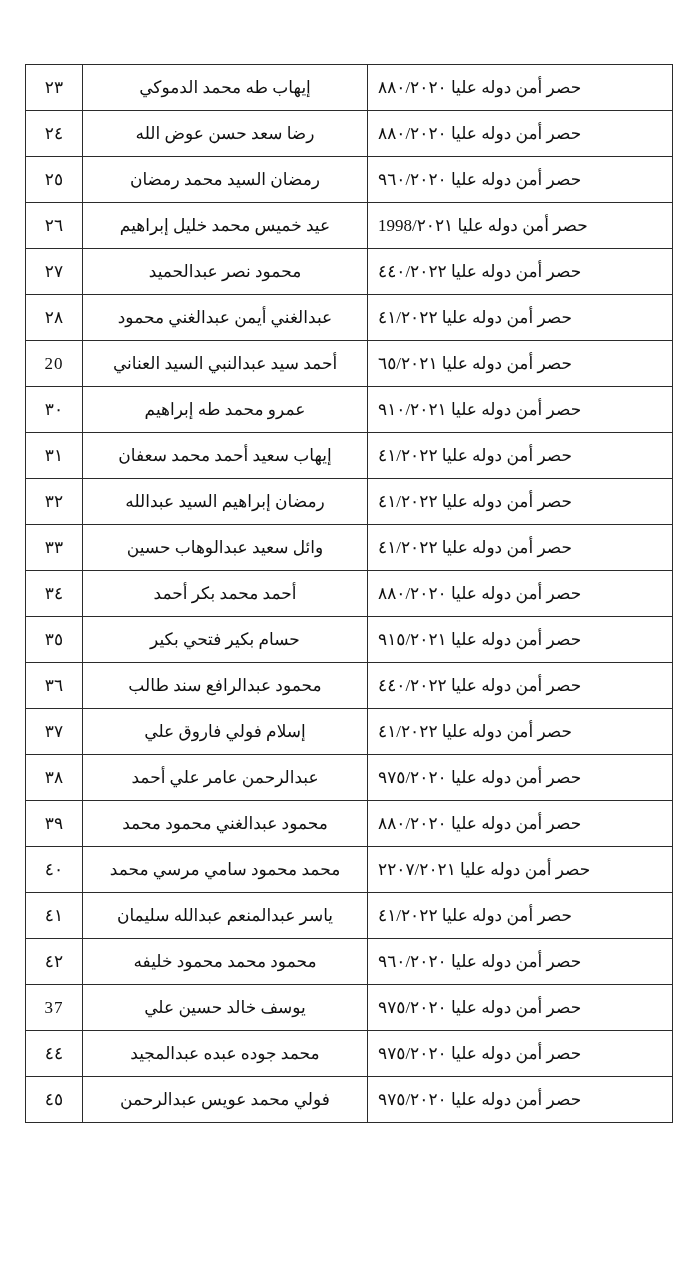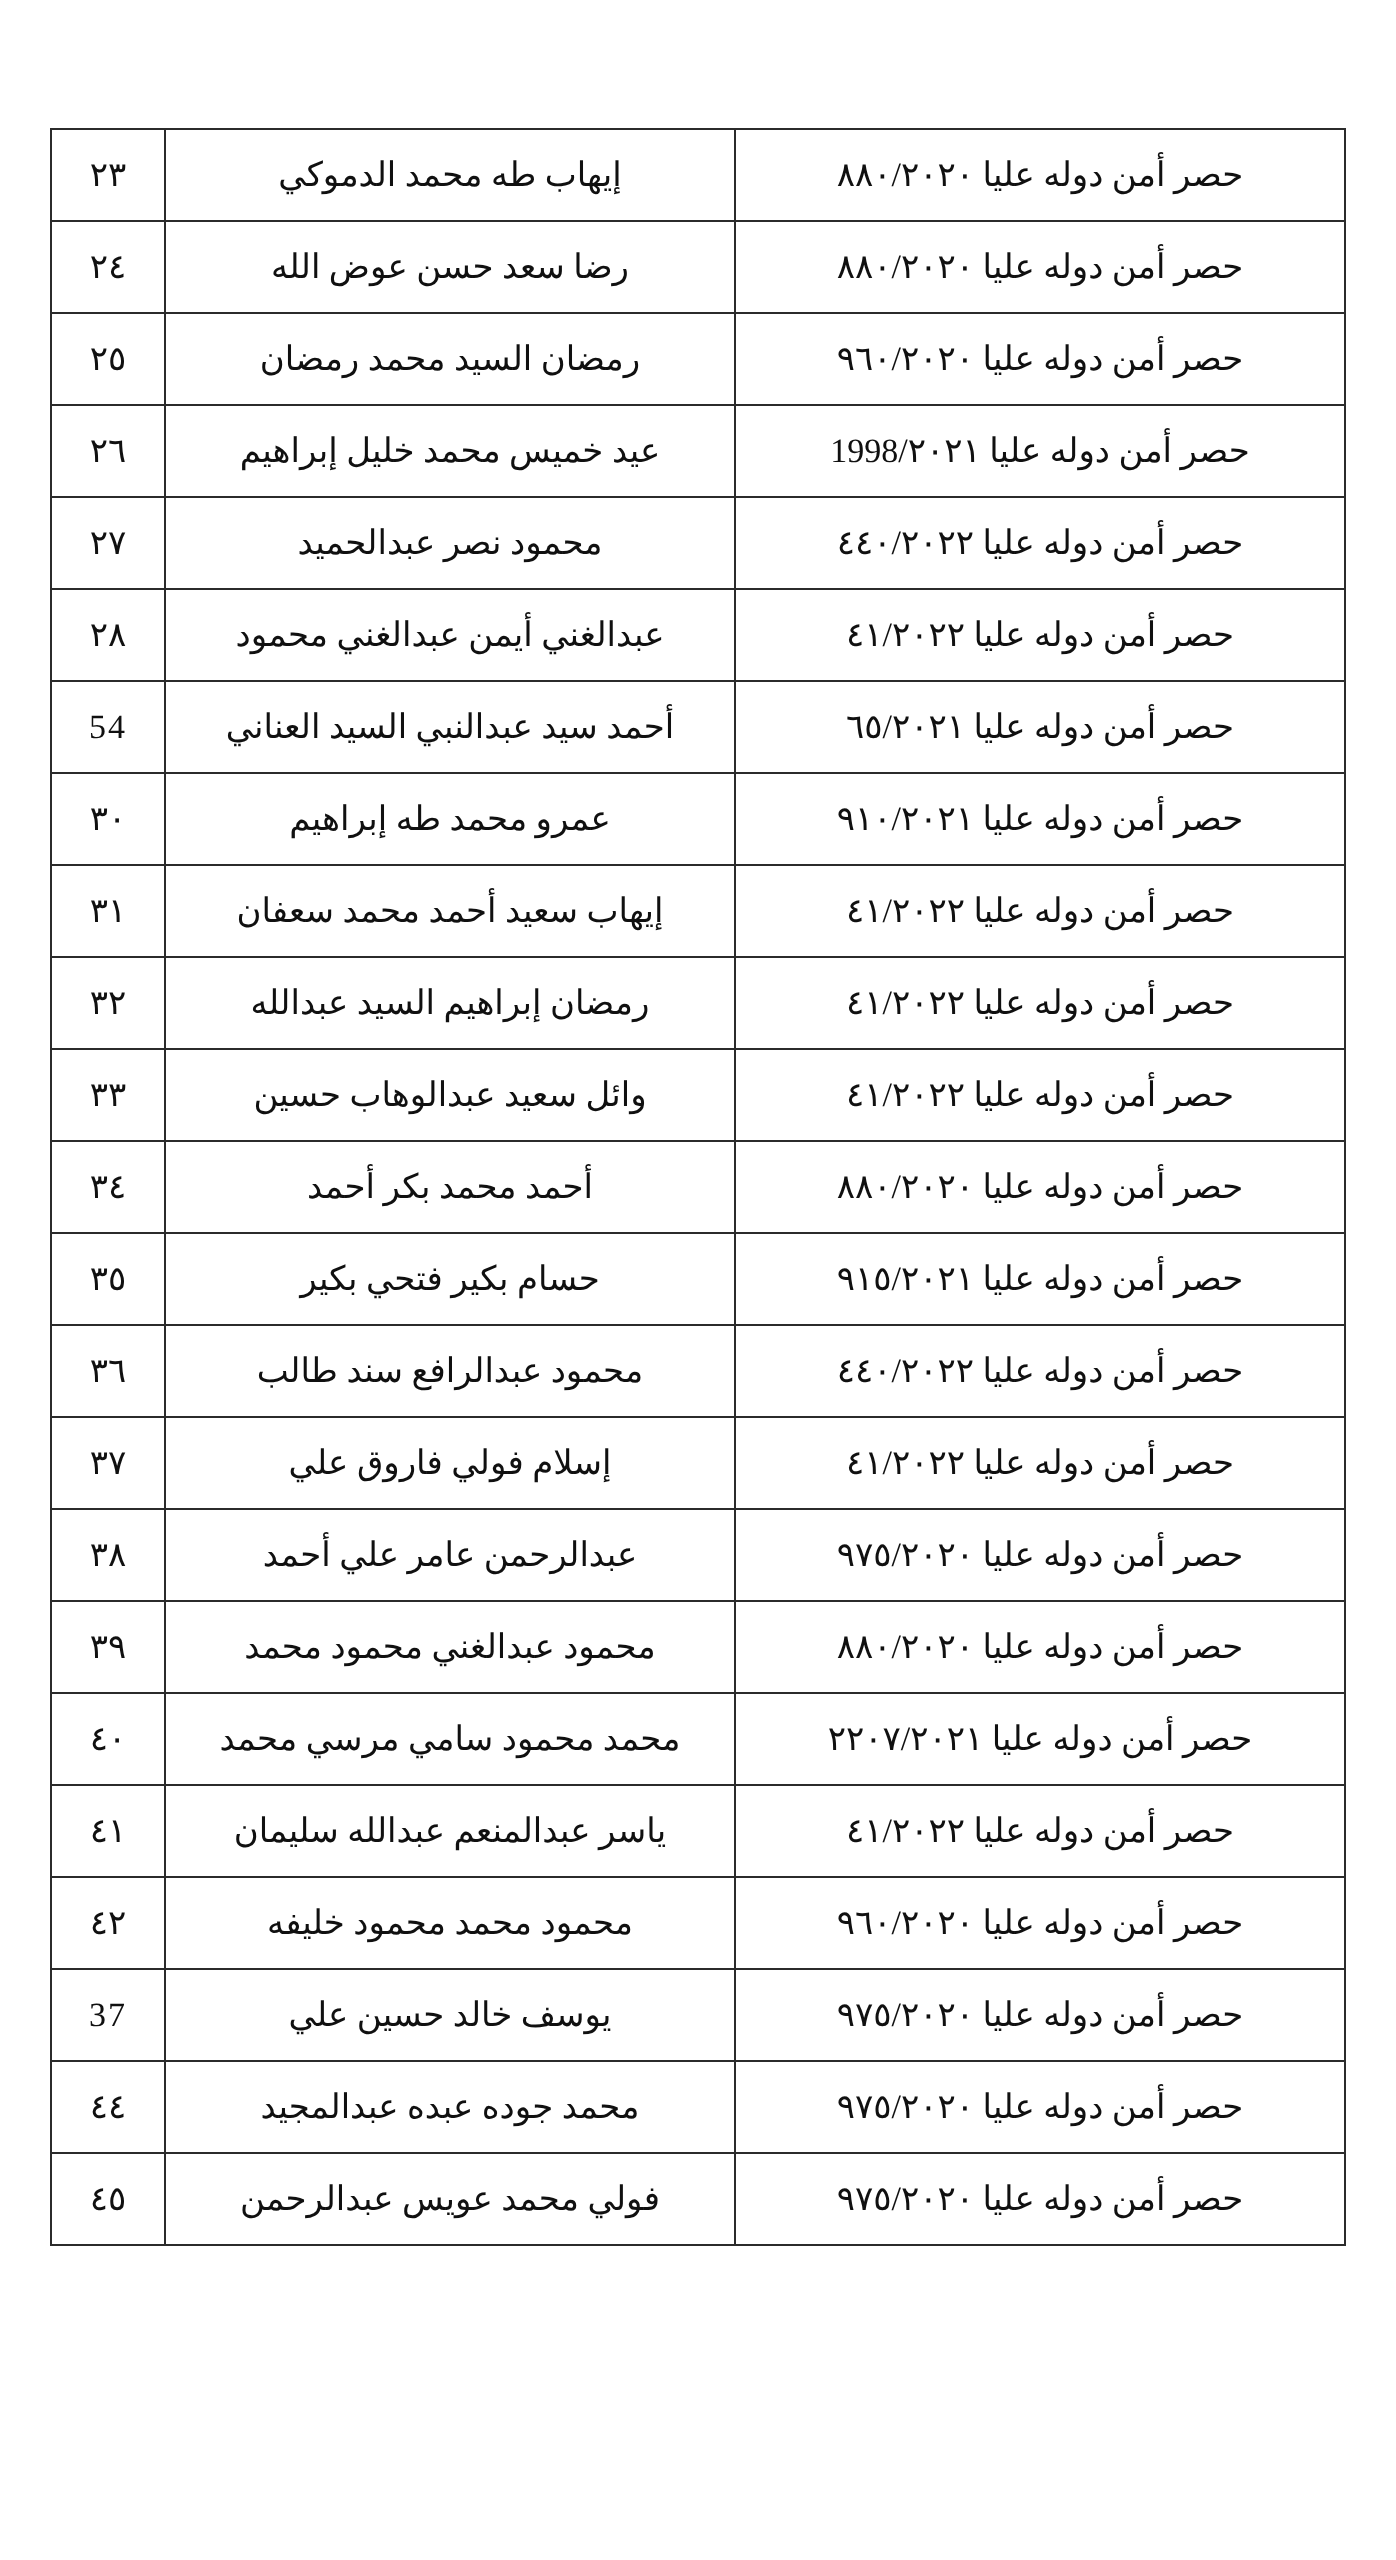--- a/index.html
+++ b/index.html
@@ -55,21 +55,21 @@
     font-size: 17.5px;
   }
   td.col-case {
     width: 304px;
     font-size: 17px;
     direction: rtl;
   }
   .case-inner {
     display: block;
     padding: 0 10px;
-    text-align: center;
+    text-align: left;
   }
   .name-inner {
     display: block;
     padding: 0 8px;
   }
   .idx-inner {
     display: block;
   }
 </style>
 </head>
@@ -146,21 +146,21 @@
             </td>
           </tr>
           <tr>
             <td class="col-case">
               <span class="case-inner">حصر أمن دوله عليا ٦٥/٢٠٢١</span>
             </td>
             <td class="col-name">
               <span class="name-inner">أحمد سيد عبدالنبي السيد العناني</span>
             </td>
             <td class="col-index">
-              <span class="idx-inner">54</span>
+              <span class="idx-inner">20</span>
             </td>
           </tr>
           <tr>
             <td class="col-case">
               <span class="case-inner">حصر أمن دوله عليا ٩١٠/٢٠٢١</span>
             </td>
             <td class="col-name">
               <span class="name-inner">عمرو محمد طه إبراهيم</span>
             </td>
             <td class="col-index">

